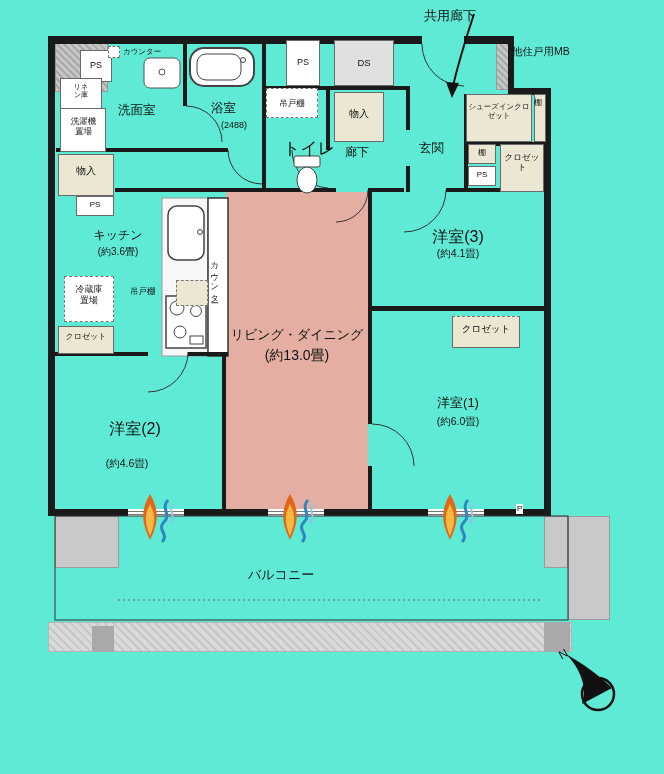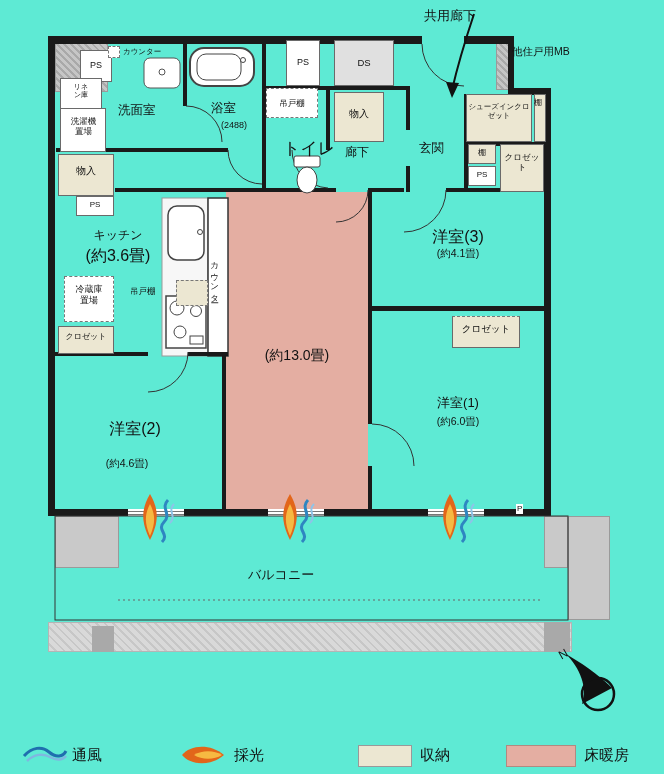--- a/index.html
+++ b/index.html
@@ -202,55 +202,37 @@
   <div class="lbl" style="left:345px;top:145px;font-size:12px;">廊下</div>
   <div class="lbl" style="left:419px;top:141px;font-size:12.5px;">玄関</div>
 
   <div class="lbl wrap ctr" style="left:468px;top:102px;width:62px;font-size:7.5px;">シューズインクロゼット</div>
   <div class="lbl" style="left:534px;top:98px;font-size:8px;">棚</div>
   <div class="lbl ctr" style="left:468px;top:148px;width:28px;font-size:8px;">棚</div>
   <div class="lbl ctr" style="left:468px;top:170px;width:28px;font-size:8px;">PS</div>
   <div class="lbl wrap ctr" style="left:504px;top:152px;width:36px;font-size:8.5px;">クロゼット</div>
 
   <div class="lbl ctr" style="left:76px;top:228px;width:84px;font-size:12px;">キッチン</div>
-  <div class="lbl ctr" style="left:76px;top:246px;width:84px;font-size:16px;">(約3.6畳)</div>
+  <div class="lbl ctr" style="left:76px;top:246px;width:84px;font-size:10px;">(約3.6畳)</div>
   <div class="lbl wrap ctr" style="left:75px;top:284px;width:28px;font-size:9px;">冷蔵庫置場</div>
   <div class="lbl" style="left:130px;top:286px;font-size:8.5px;">吊戸棚</div>
   <div class="lbl vert" style="left:210px;top:256px;font-size:8.5px;height:64px;">カウンター</div>
   <div class="lbl ctr" style="left:58px;top:332px;width:56px;font-size:8px;">クロゼット</div>
 
+  <div class="lbl ctr" style="left:226px;top:327px;width:142px;font-size:13px;">リビング・ダイニング</div>
   <div class="lbl ctr" style="left:226px;top:347px;width:142px;font-size:14px;">(約13.0畳)</div>
 
   <div class="lbl ctr" style="left:406px;top:227px;width:104px;font-size:16px;">洋室(3)</div>
   <div class="lbl ctr" style="left:406px;top:247px;width:104px;font-size:10.5px;">(約4.1畳)</div>
   <div class="lbl ctr" style="left:454px;top:323px;width:64px;font-size:9.5px;">クロゼット</div>
   <div class="lbl ctr" style="left:406px;top:395px;width:104px;font-size:13px;">洋室(1)</div>
   <div class="lbl ctr" style="left:406px;top:415px;width:104px;font-size:10.5px;">(約6.0畳)</div>
 
   <div class="lbl ctr" style="left:80px;top:419px;width:110px;font-size:16px;">洋室(2)</div>
   <div class="lbl ctr" style="left:72px;top:457px;width:110px;font-size:10.5px;">(約4.6畳)</div>
 
   <div class="lbl" style="left:516px;top:504px;font-size:8px;background:#fff;padding:0 1px;">P</div>
   <div class="lbl" style="left:248px;top:567px;font-size:13px;">バルコニー</div>
 
   <div class="lbl" style="left:559px;top:647px;font-size:12px;transform:rotate(-30deg);">N</div>
 
-  <div class="lbl" style="left:0;top:736px;width:664px;height:38px;">
-    <svg style="position:absolute;left:22px;top:8px;" width="46" height="22" viewBox="0 0 46 22">
-      <path d="M2,12 C10,3 20,2 27,8 C34,14 41,13 44,7" stroke="#1f6fae" stroke-width="3" fill="none"></path>
-      <path d="M5,17 C12,10 21,9 28,13 C35,17 41,16 44,12" stroke="#7fb7e0" stroke-width="2.5" fill="none"></path>
-    </svg>
-    <span class="lbl legend-label" style="left:72px;top:10px;">通風</span>
-
-    <svg style="position:absolute;left:178px;top:7px;" width="48" height="24" viewBox="0 0 48 24">
-      <path d="M4,12 C12,2 32,0 46,12 C32,24 12,22 4,12" fill="#e2661a"></path>
-      <path d="M16,12 C24,7 36,7 44,12 C36,17 24,17 16,12" fill="#f6b942"></path>
-    </svg>
-    <span class="lbl legend-label" style="left:234px;top:10px;">採光</span>
-
-    <span style="position:absolute;left:358px;top:9px;width:54px;height:22px;background:#ece7d2;border:1px solid #999;"></span>
-    <span class="lbl legend-label" style="left:420px;top:10px;">収納</span>
-
-    <span style="position:absolute;left:506px;top:9px;width:70px;height:22px;background:#e4aea2;border:1px solid #b08a80;"></span>
-    <span class="lbl legend-label" style="left:584px;top:10px;">床暖房</span>
-  </div>
 
 </div>
 
 </body></html>

